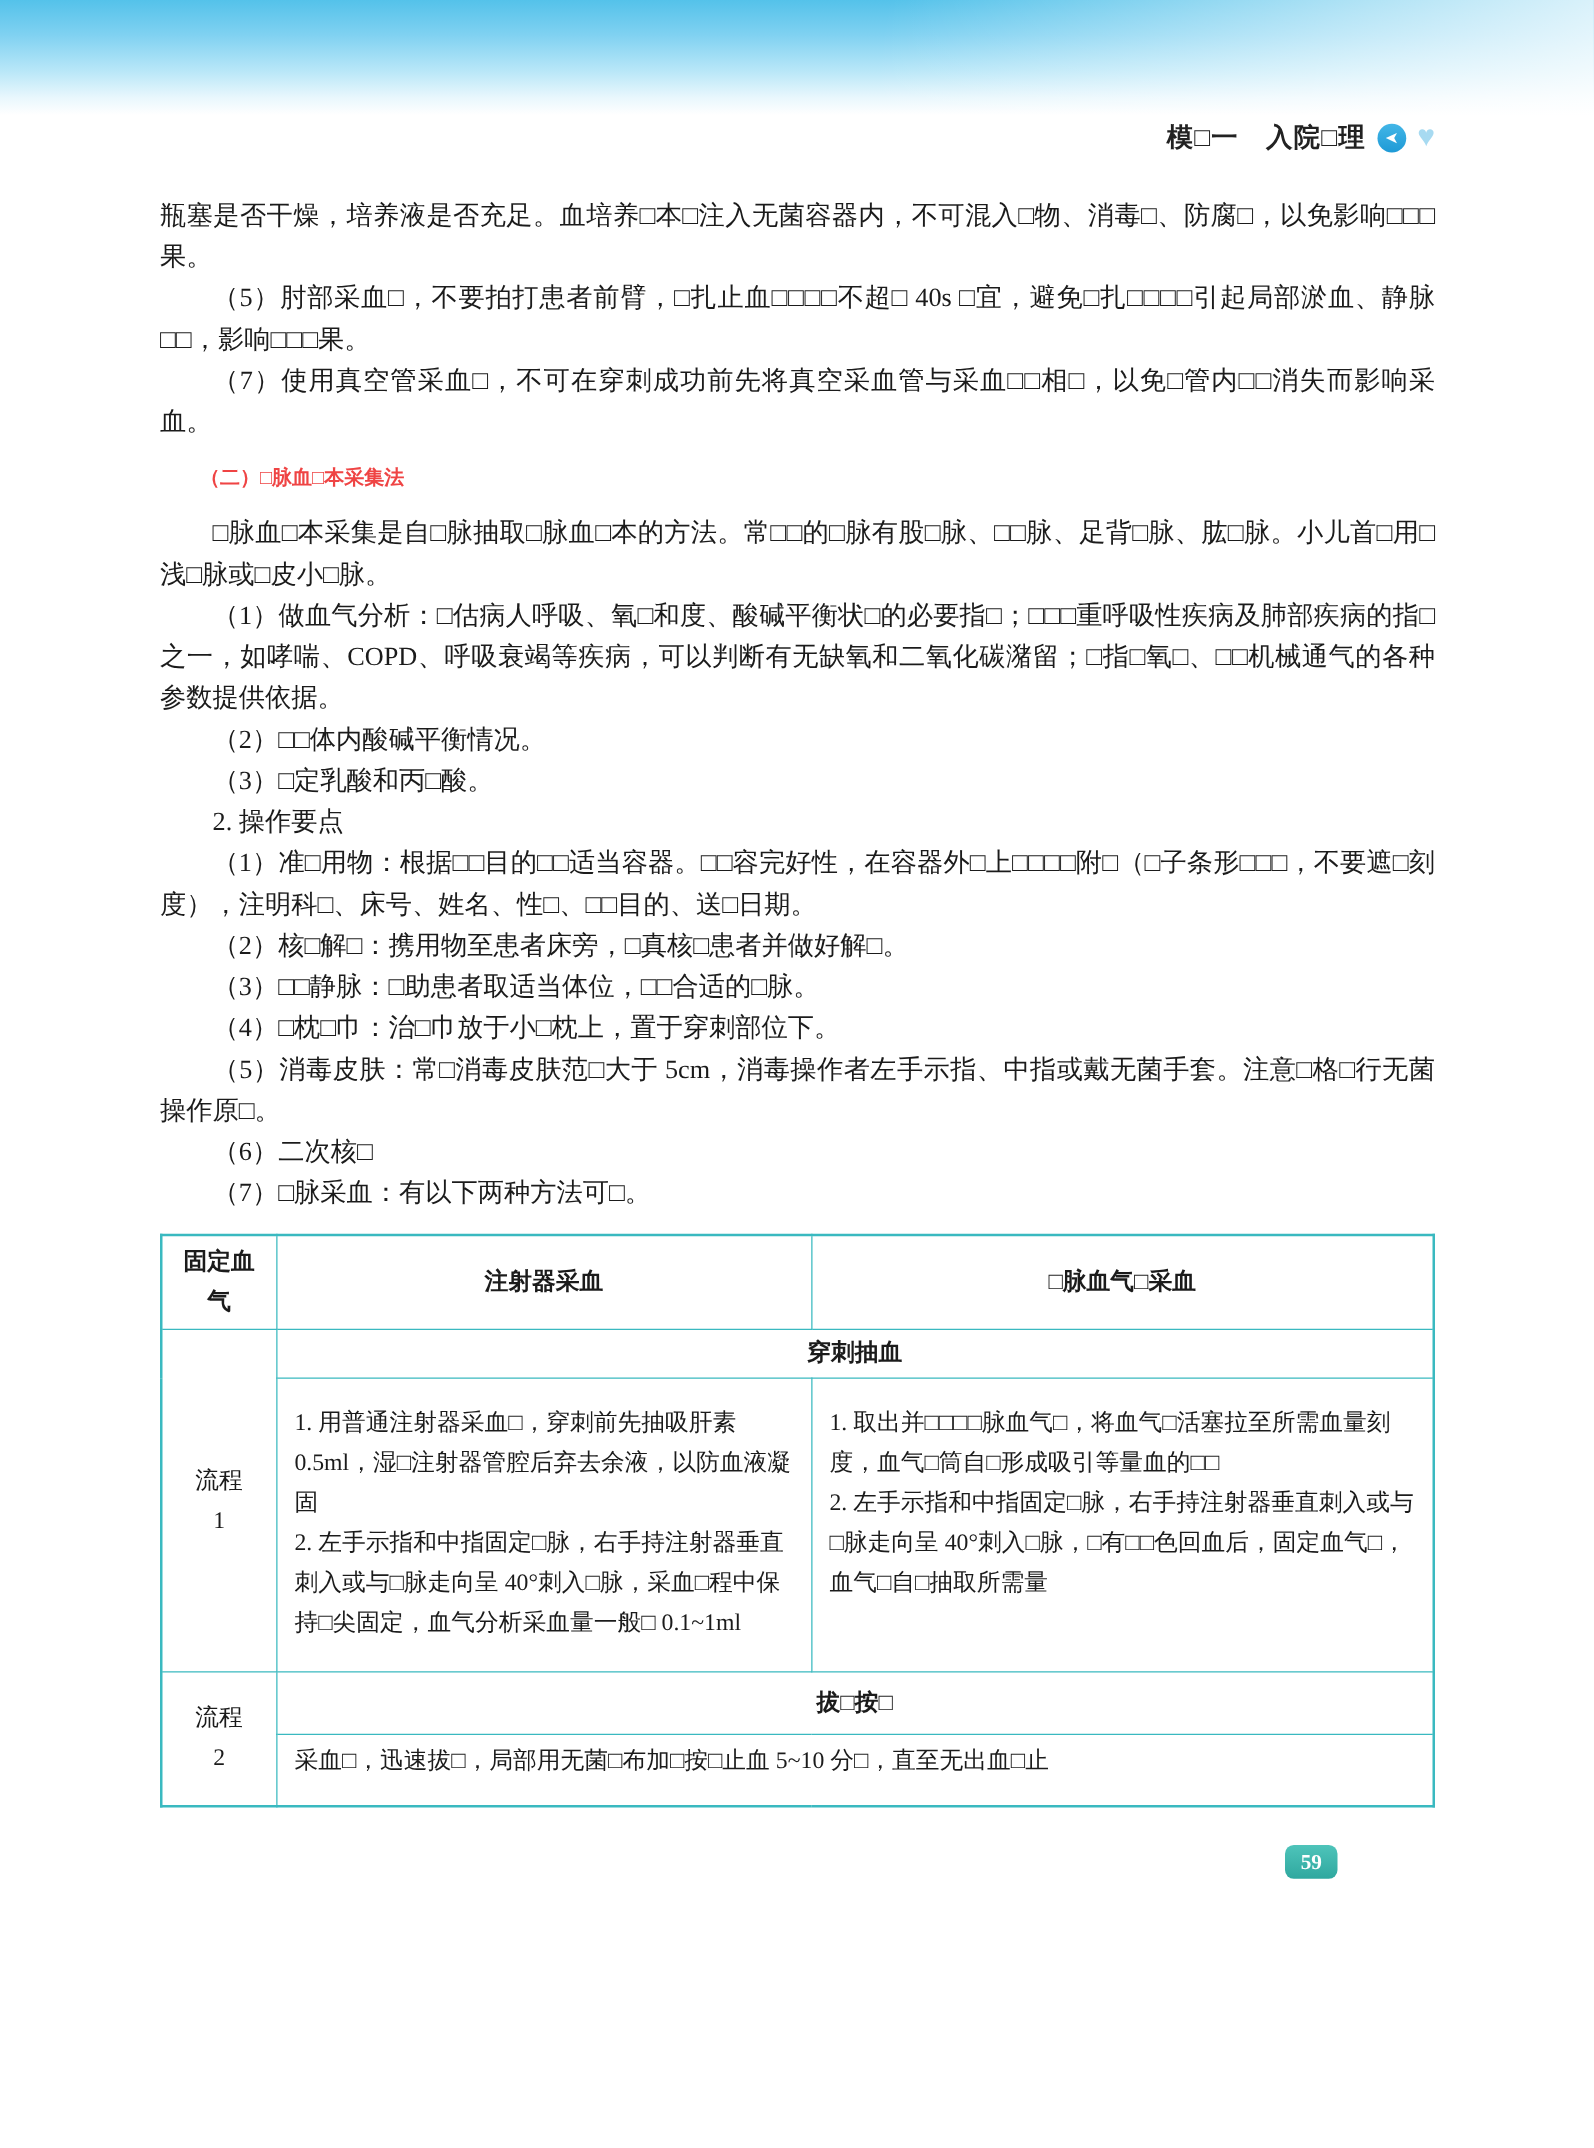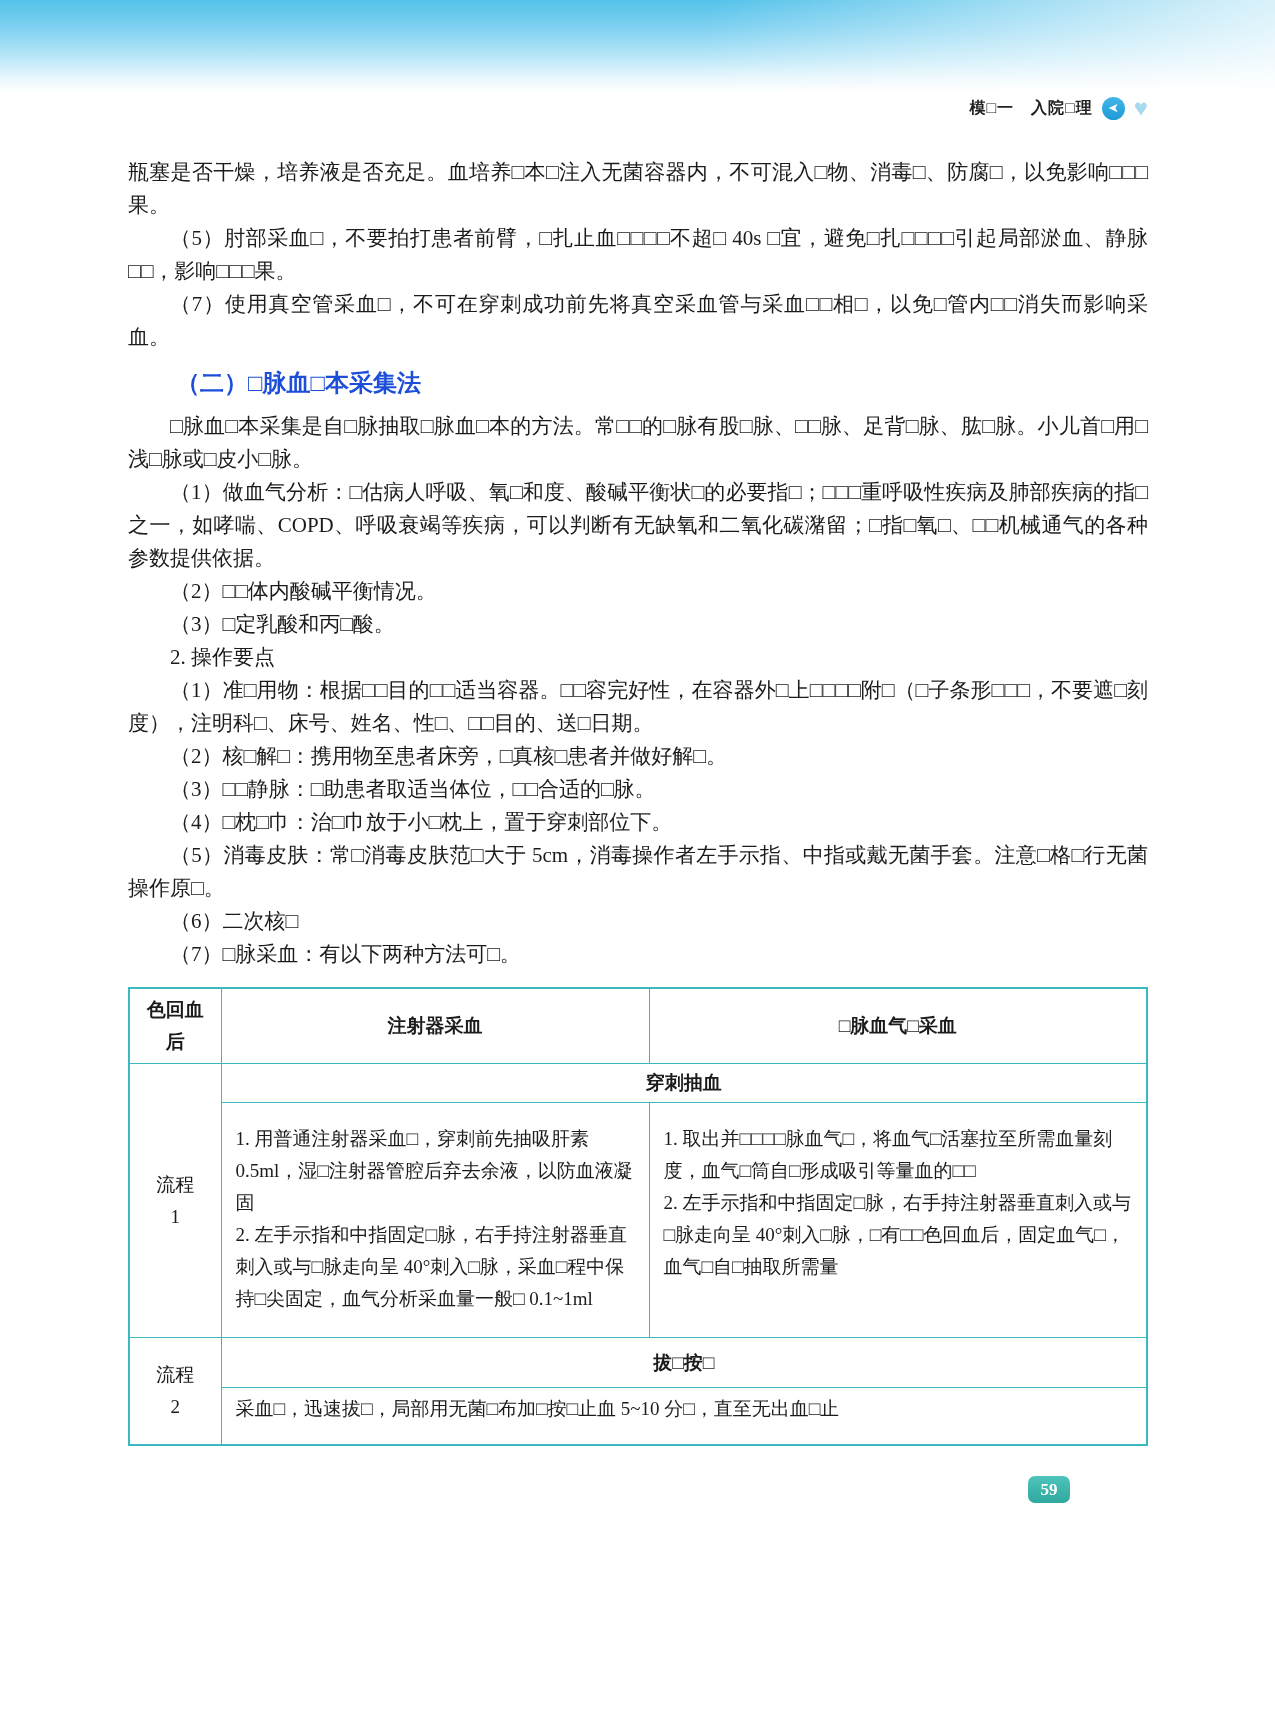--- a/index.html
+++ b/index.html
@@ -16,40 +16,40 @@
   .top-band .sheen {
     position:absolute; inset:0;
     background:linear-gradient(100deg, rgba(255,255,255,0) 55%, rgba(255,255,255,.55) 85%, rgba(255,255,255,.8) 100%);
   }
   .page-header {
     position:absolute; top:96px; right:127px;
     display:flex; align-items:center; gap:9px;
   }
   .chapter-title {
     font-family:"Liberation Sans","DejaVu Sans",sans-serif;
-    font-weight:bold; font-size:16px; color:#222; letter-spacing:1px;
+    font-weight:bold; font-size:21px; color:#222; letter-spacing:1px;
   }
   .icon-circle {
     width:23px; height:23px; border-radius:50%;
     background:linear-gradient(to bottom,#43b6e7,#1e9ad6);
     color:#fff; display:flex; align-items:center; justify-content:center;
     font-size:13px; line-height:1;
   }
   .icon-circle span { display:inline-block; transform:rotate(180deg); }
   .icon-heart { color:#a7daf1; font-size:24px; line-height:1; }
 
   .content {
     position:absolute; top:156px; left:128px; width:1020px;
     font-size:21px; line-height:33px; text-align:justify;
   }
   .para { text-indent:2em; }
   .flush { text-indent:0; }
   .section-heading {
     font-family:"Liberation Sans","DejaVu Sans",sans-serif;
-    color:#1d4ed8; font-weight:bold; font-size:24px;
+    color:#ef4444; font-weight:bold; font-size:16px;
     text-indent:2em; margin:12px 0 10px 0; line-height:34px;
   }
 
   table.collect {
     width:100%; border-collapse:collapse; margin-top:16px;
     font-size:19px; line-height:32px; text-align:left;
     border:2px solid #3ab9c0;
   }
   table.collect th, table.collect td { border:1px solid #3ab9c0; }
   table.collect th {
@@ -110,21 +110,21 @@
   <p class="para">（7）□脉采血：有以下两种方法可□。</p>
 
   <table class="collect">
     <colgroup>
         <col class="c1">
         <col class="c2">
         <col class="c3">
       </colgroup>
     <thead>
       <tr>
-        <th>色回血后</th>
+        <th>固定血气</th>
         <th>注射器采血</th>
         <th>□脉血气□采血</th>
       </tr>
     </thead>
     <tbody>
       <tr>
         <td class="flow-label" rowspan="2">流程 1</td>
         <td class="sub-header" colspan="2">穿刺抽血</td>
       </tr>
       <tr>

